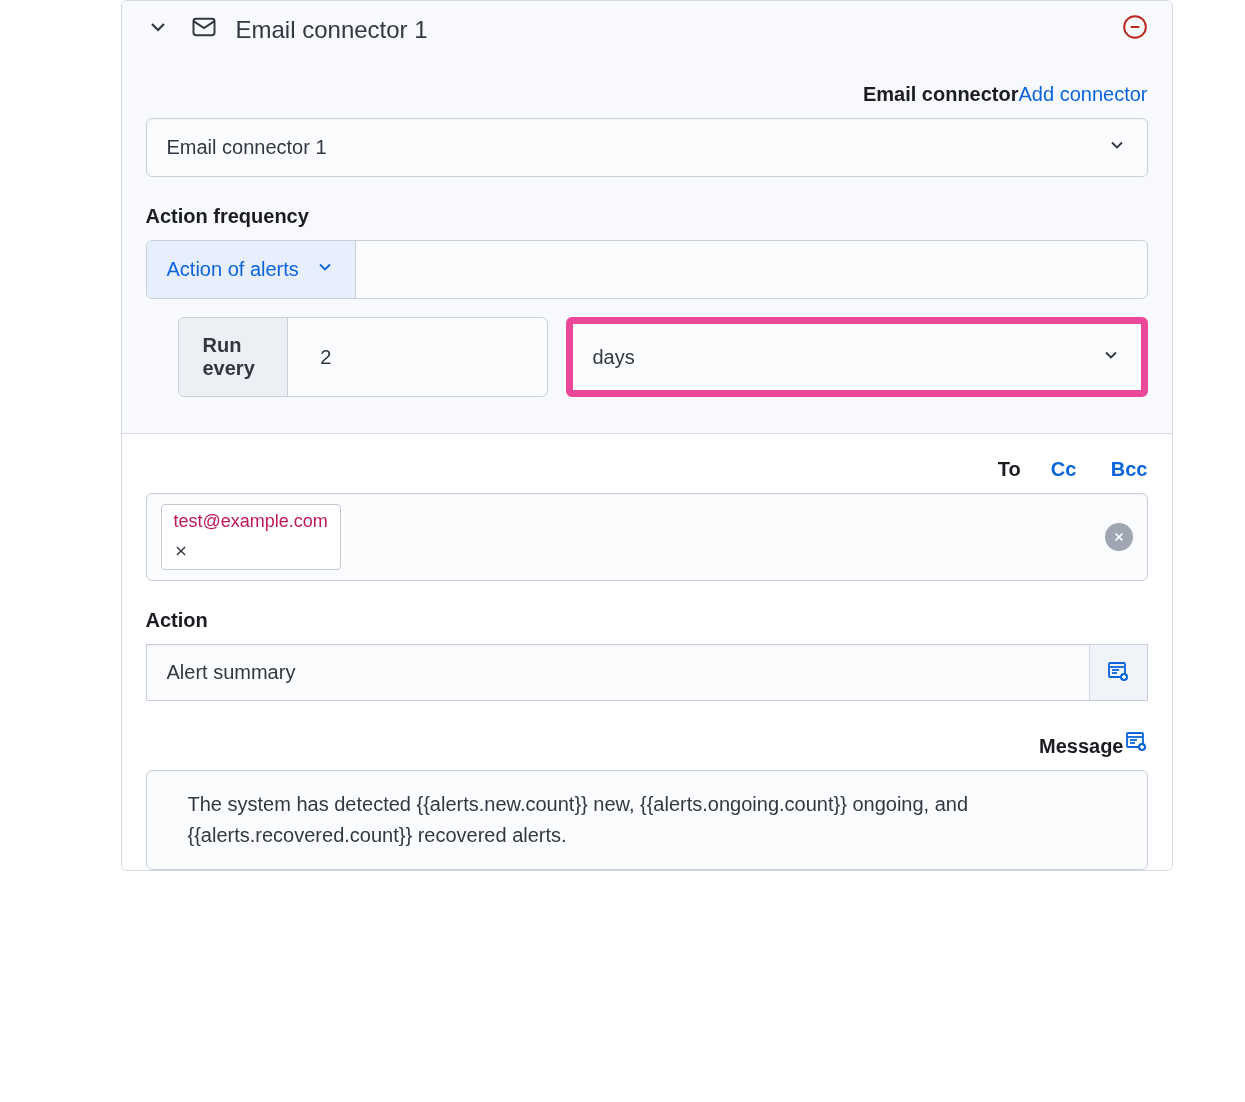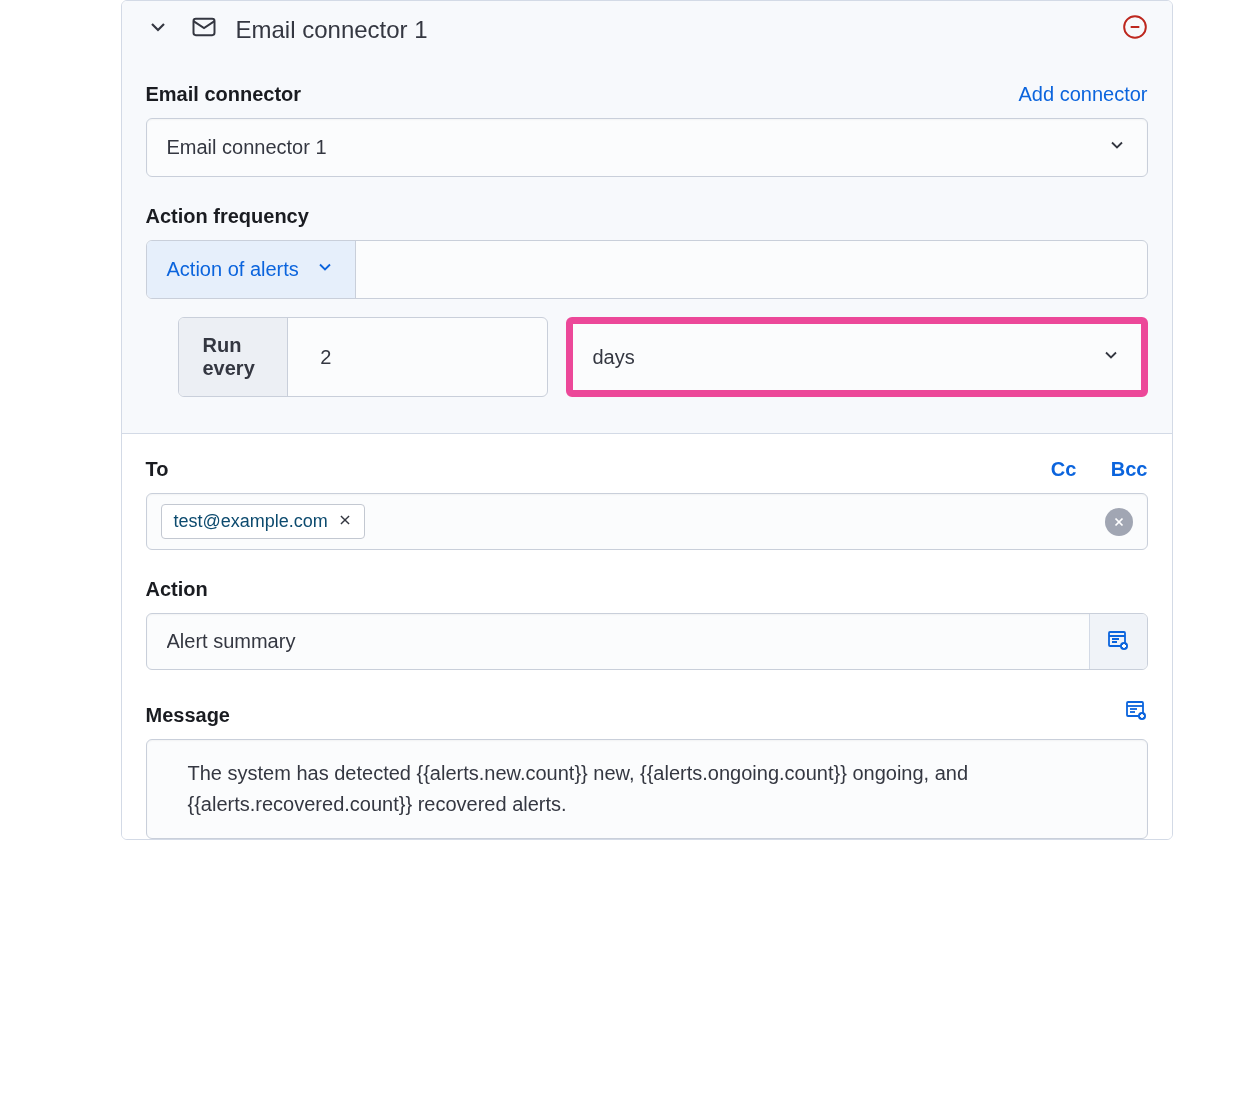--- a/index.html
+++ b/index.html
@@ -51,21 +51,21 @@
       padding: 24px 24px 36px 24px;
     }
     .section-white {
       background: #fff;
       padding: 24px 24px 0 24px;
       border-top: 1px solid #d3dae6;
     }
     .label-row {
       display: flex;
       align-items: baseline;
-      justify-content: space-between;
+      justify-content: flex-end;
       margin-bottom: 12px;
     }
     .field-label {
       font-size: 20px;
       font-weight: 700;
       color: #1a1c21;
     }
     .link {
       color: #0b64dd;
       font-size: 20px;
@@ -179,44 +179,45 @@
       align-items: center;
       justify-content: space-between;
     }
     .chip {
       border: 1px solid #c3c8d1;
       border-radius: 4px;
       background: #fff;
       padding: 6px 12px;
       font-size: 18px;
       display: inline-flex;
-      align-items: center;
+      align-items: flex-start;
       gap: 10px;
-      color: #0c4a6e;
+      color: #be185d;
+      flex-direction: column;
     }
     .chip-close {
       cursor: pointer;
       color: #343741;
       font-weight: 700;
     }
     .clear-circle {
       width: 28px;
       height: 28px;
       border-radius: 50%;
       background: #a1a6b3;
       display: flex;
       align-items: center;
       justify-content: center;
       cursor: pointer;
       color: #fff;
     }
     .subject-row {
       display: flex;
       border: 1px solid #c9cfda;
-      border-radius: 6px;
+      border-radius: 0;
       overflow: hidden;
       background: #fbfcfd;
       box-shadow: inset 0 1px 2px rgba(0,0,0,0.04);
     }
     .subject-input {
       flex: 1;
       border: none;
       padding: 16px 20px;
       font-size: 20px;
       background: transparent;

